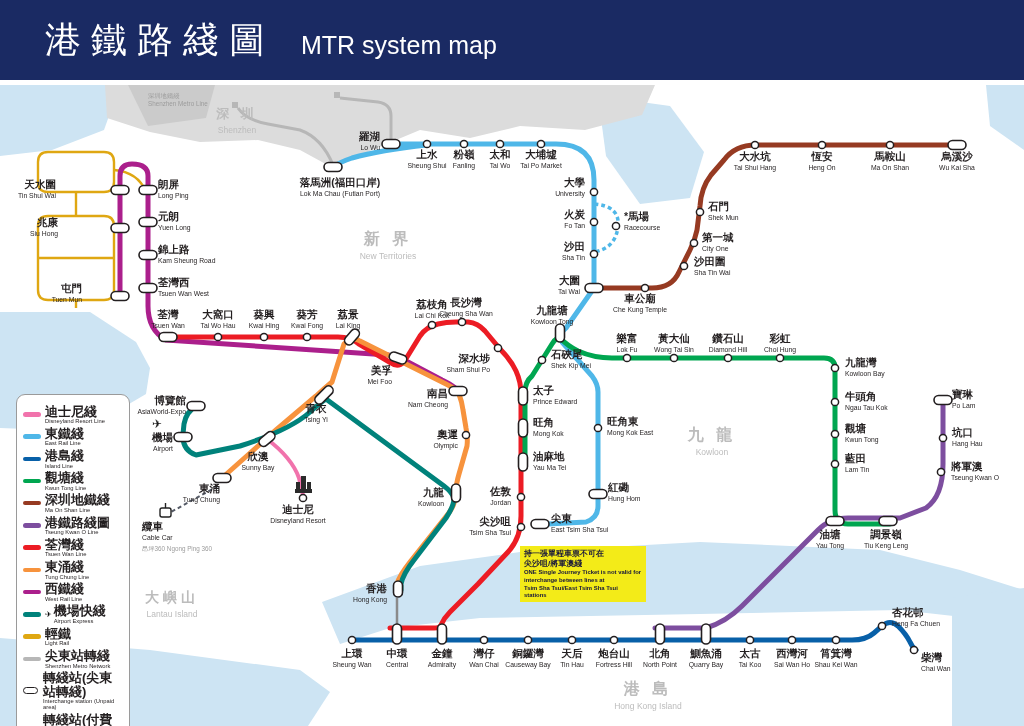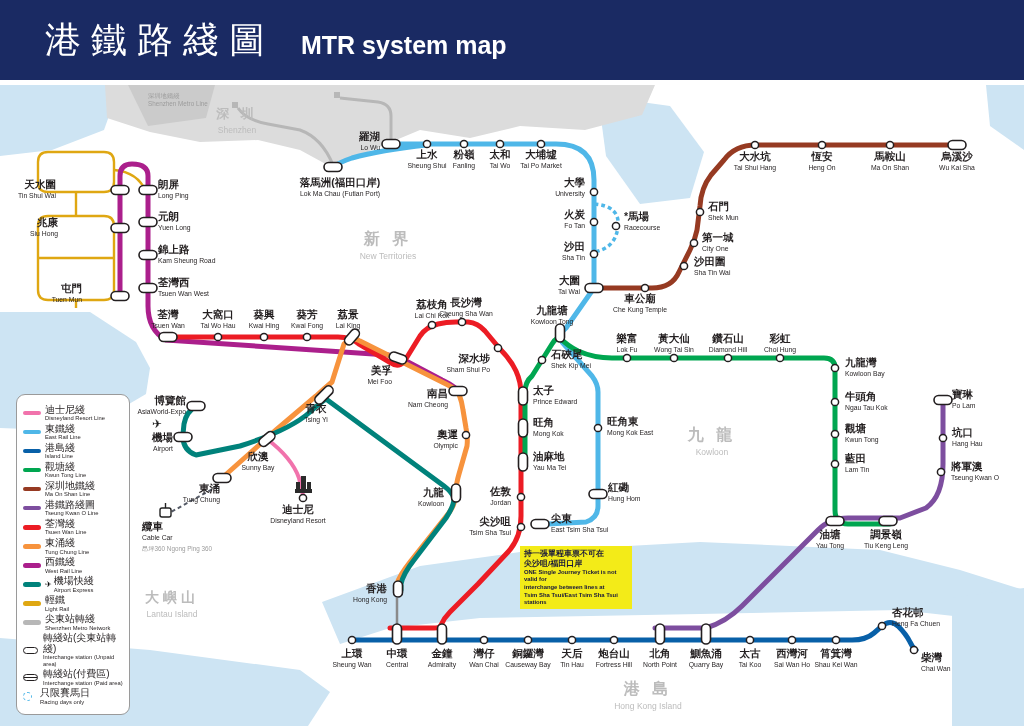--- a/index.html
+++ b/index.html
@@ -3,34 +3,34 @@
 <meta charset="utf-8">
 <title>MTR system map</title>
 <style>
   html,body{margin:0;padding:0;background:#ffffff;}
   body{width:1024px;height:726px;overflow:hidden;font-family:"Liberation Sans",sans-serif;position:relative;}
   #stage{position:relative;width:1024px;height:726px;background:#fff;}
   #mtr-map{position:absolute;left:0;top:0;}
   
   #header{position:absolute;left:0;top:0;width:1024px;height:80px;display:flex;align-items:center;z-index:5;}
   #header .zh{color:#fff;font-size:36px;font-weight:normal;letter-spacing:10px;margin-left:45px;}
-  #header .en{color:#fff;font-size:25px;font-weight:bold;margin-left:26px;margin-top:10px;}
+  #header .en{color:#fff;font-size:25px;font-weight:normal;margin-left:26px;margin-top:10px;}
   
   #legend{position:absolute;left:16px;top:394px;width:114px;background:#fff;border:1.5px solid #9a9a9a;border-radius:9px;padding:7px 6px;z-index:4;box-sizing:border-box;}
   .leg-row{display:flex;align-items:center;margin:2.5px 0;}
   .leg-swatch{width:18px;height:4.5px;border-radius:2.5px;flex:0 0 18px;margin-right:4px;}
   .leg-plane{font-size:8px;margin-right:2px;}
   .leg-text{line-height:1.05;}
-  .leg-zh{font-size:10px;font-weight:normal;color:#231f20;}
+  .leg-zh{font-size:13px;font-weight:bold;color:#231f20;}
   .leg-en{font-size:5.8px;color:#231f20;}
   .sym-capsule{width:15px;height:7px;border:1.5px solid #231f20;border-radius:5px;background:#fff;flex:0 0 15px;margin-right:5px;box-sizing:border-box;}
   .sym-capsule.paid{background:linear-gradient(#fff 0 38%,#231f20 38% 62%,#fff 62%);}
   .sym-dashed{width:9px;height:9px;border:1.3px dashed #4fb7e8;border-radius:50%;flex:0 0 9px;margin-right:8px;box-sizing:border-box;}
   
-  #notebox{position:absolute;left:520px;top:546px;width:112px;background:#f3eb18;padding:3px 4px;z-index:4;box-sizing:border-box;}
+  #notebox{position:absolute;left:520px;top:546px;width:126px;background:#f3eb18;padding:3px 4px;z-index:4;box-sizing:border-box;}
   #notebox .n-zh{font-size:8px;font-weight:bold;color:#14143c;line-height:1.2;}
   #notebox .n-en{font-size:5.9px;font-weight:bold;color:#14143c;line-height:1.18;margin-top:1px;}
   
   .st-zh{font-family:"Liberation Sans",sans-serif;font-size:10.5px;font-weight:bold;fill:#231f20;}
   .st-en{font-family:"Liberation Sans",sans-serif;font-size:6.8px;fill:#231f20;}
   .area-zh{font-family:"Liberation Sans",sans-serif;font-weight:bold;fill:#bcbcbc;letter-spacing:4px;}
   .area-en{font-family:"Liberation Sans",sans-serif;font-size:8.5px;fill:#bcbcbc;}
   .tiny-gray{font-family:"Liberation Sans",sans-serif;font-size:6.3px;fill:#9c9c9c;}
   .cc-zh{font-family:"Liberation Sans",sans-serif;font-size:10.5px;font-weight:bold;fill:#231f20;}
   .cc-en{font-family:"Liberation Sans",sans-serif;font-size:6.8px;fill:#231f20;}
@@ -453,18 +453,18 @@
         <span class="sym-dashed"></span>
         <div class="leg-text">
           <div class="leg-zh">只限賽馬日</div>
           <div class="leg-en">Racing days only</div>
         </div>
       </div>
     </div>
 
   <div id="notebox" style="background: rgb(243, 235, 24);">
     <div class="n-zh">持一張單程車票不可在</div>
-    <div class="n-zh">尖沙咀/福田口岸</div>
+    <div class="n-zh">尖沙咀/將軍澳綫</div>
     <div class="n-en">ONE Single Journey Ticket is not valid for</div>
     <div class="n-en">interchange between lines at</div>
     <div class="n-en">Tsim Sha Tsui/East Tsim Sha Tsui stations</div>
   </div>
 </div>
 
 </body></html>

